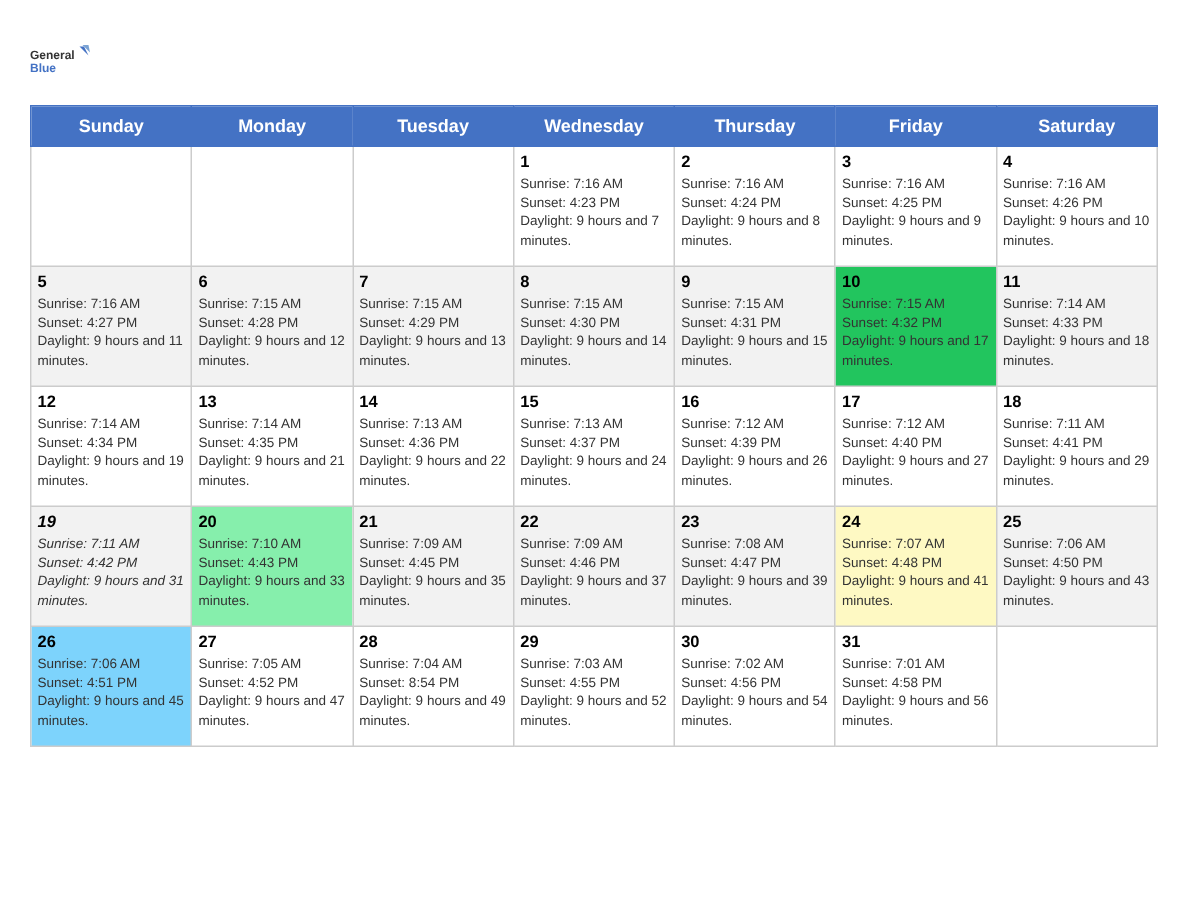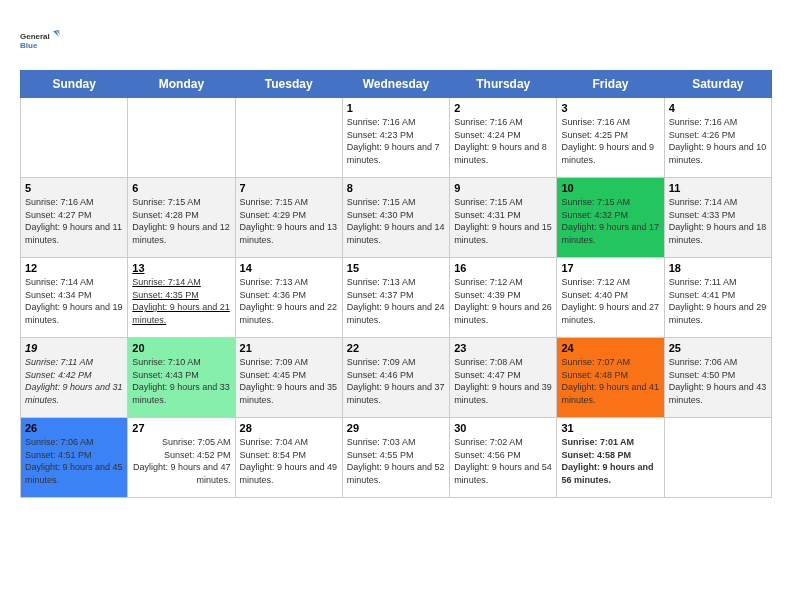--- a/index.html
+++ b/index.html
@@ -174,21 +174,21 @@
 Daylight: 9 hours and 18 minutes.</div>
         </td>
       </tr>
       <tr>
         <td style="background-color: rgb(255, 255, 255);">
           <span class="day-num">12</span>
           <div class="day-info" style="white-space: pre-line;">Sunrise: 7:14 AM
 Sunset: 4:34 PM
 Daylight: 9 hours and 19 minutes.</div>
         </td>
-        <td style="background-color: rgb(255, 255, 255); text-decoration: underline;">
+        <td style="background-color: rgb(255, 255, 255);">
           <span class="day-num">13</span>
           <div class="day-info" style="white-space: pre-line;">Sunrise: 7:14 AM
 Sunset: 4:35 PM
 Daylight: 9 hours and 21 minutes.</div>
         </td>
         <td style="background-color: rgb(255, 255, 255);">
           <span class="day-num">14</span>
           <div class="day-info" style="white-space: pre-line;">Sunrise: 7:13 AM
 Sunset: 4:36 PM
 Daylight: 9 hours and 22 minutes.</div>
@@ -242,43 +242,43 @@
           <div class="day-info" style="white-space: pre-line;">Sunrise: 7:09 AM
 Sunset: 4:46 PM
 Daylight: 9 hours and 37 minutes.</div>
         </td>
         <td style="background-color: rgb(242, 242, 242);">
           <span class="day-num">23</span>
           <div class="day-info" style="white-space: pre-line;">Sunrise: 7:08 AM
 Sunset: 4:47 PM
 Daylight: 9 hours and 39 minutes.</div>
         </td>
-        <td style="background-color: #f97316;">
+        <td style="background-color: #fef9c3;">
           <span class="day-num">24</span>
           <div class="day-info" style="white-space: pre-line;">Sunrise: 7:07 AM
 Sunset: 4:48 PM
 Daylight: 9 hours and 41 minutes.</div>
         </td>
         <td style="background-color: rgb(242, 242, 242);">
           <span class="day-num">25</span>
           <div class="day-info" style="white-space: pre-line;">Sunrise: 7:06 AM
 Sunset: 4:50 PM
 Daylight: 9 hours and 43 minutes.</div>
         </td>
       </tr>
       <tr>
-        <td style="background-color: #3b82f6;">
+        <td style="background-color: #7dd3fc;">
           <span class="day-num">26</span>
           <div class="day-info" style="white-space: pre-line;">Sunrise: 7:06 AM
 Sunset: 4:51 PM
 Daylight: 9 hours and 45 minutes.</div>
         </td>
         <td style="background-color: rgb(255, 255, 255);">
           <span class="day-num">27</span>
-          <div class="day-info" style="white-space: pre-line; text-align: right;">Sunrise: 7:05 AM
+          <div class="day-info" style="white-space: pre-line;">Sunrise: 7:05 AM
 Sunset: 4:52 PM
 Daylight: 9 hours and 47 minutes.</div>
         </td>
         <td style="background-color: rgb(255, 255, 255);">
           <span class="day-num">28</span>
           <div class="day-info" style="white-space: pre-line;">Sunrise: 7:04 AM
 Sunset: 8:54 PM
 Daylight: 9 hours and 49 minutes.</div>
         </td>
         <td style="background-color: rgb(255, 255, 255);">
@@ -288,20 +288,20 @@
 Daylight: 9 hours and 52 minutes.</div>
         </td>
         <td style="background-color: rgb(255, 255, 255);">
           <span class="day-num">30</span>
           <div class="day-info" style="white-space: pre-line;">Sunrise: 7:02 AM
 Sunset: 4:56 PM
 Daylight: 9 hours and 54 minutes.</div>
         </td>
         <td style="background-color: rgb(255, 255, 255);">
           <span class="day-num">31</span>
-          <div class="day-info" style="white-space: pre-line; font-weight: bold;">Sunrise: 7:01 AM
+          <div class="day-info" style="white-space: pre-line;">Sunrise: 7:01 AM
 Sunset: 4:58 PM
 Daylight: 9 hours and 56 minutes.</div>
         </td>
         <td class="empty"></td>
       </tr>
     </tbody>
 </table>
 
 </body></html>

